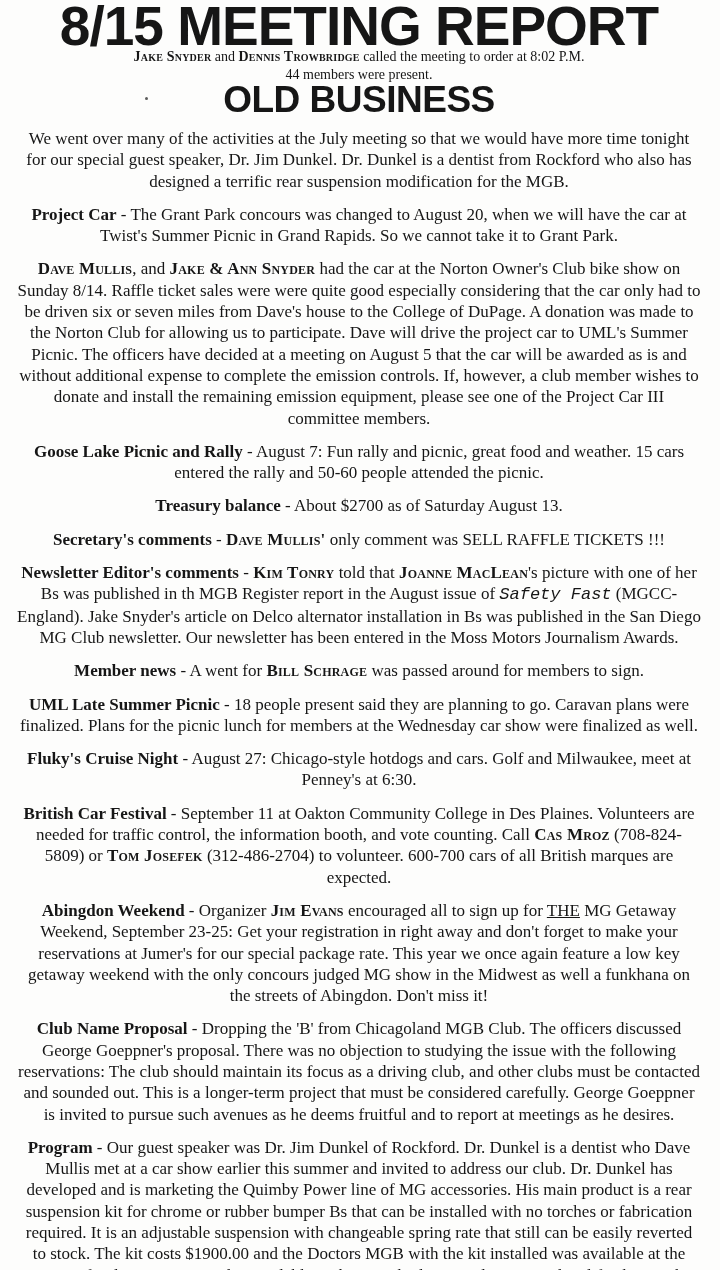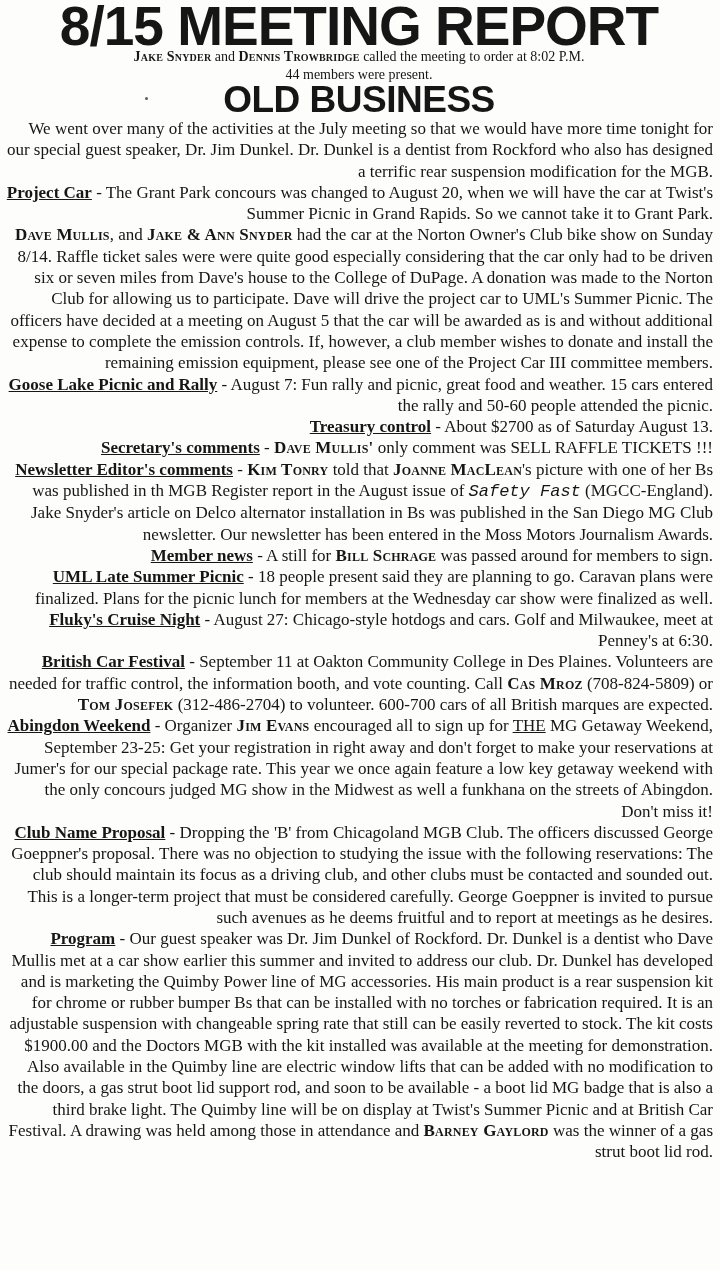--- a/index.html
+++ b/index.html
@@ -32,22 +32,22 @@
   }
   .section-heading {
     font-family: "Liberation Sans", sans-serif;
     font-weight: bold;
     font-size: 37px;
     line-height: 32px;
     letter-spacing: -0.5px;
     text-align: center;
     margin: 1px 0 2px 0;
   }
-  .para { margin: 0; text-align: right; }
-  .b  { font-weight: bold; text-decoration: underline; }
+  .para { margin: 12px; text-align: center; }
+  .b  { font-weight: bold; }
   .sc { font-weight: bold; font-variant: small-caps; letter-spacing: 0.2px; }
   .i  { font-style: italic; font-family: Liberation Mono, monospace; }
   .u  { text-decoration: underline; }
   .artifact-dot {
     position: absolute;
     left: 145px; top: 97px;
     width: 3px; height: 3px;
     background: #333;
     border-radius: 50%;
     opacity: 0.8;
@@ -59,23 +59,23 @@
 <h1 class="title">8/15 MEETING REPORT</h1>
 <p class="meta"><span class="sc">Jake Snyder</span><span> and </span><span class="sc">Dennis Trowbridge</span><span> called the meeting to order at 8:02 P.M.</span></p>
 <p class="meta">44 members were present.</p>
 <span class="artifact-dot"></span>
 <div id="sections">
     <div class="section-heading">OLD BUSINESS</div>
     <p class="para"><span>We went over many of the activities at the July meeting so that we would have more time tonight for our special guest speaker, Dr. Jim Dunkel. Dr. Dunkel is a dentist from Rockford who also has designed a terrific rear suspension modification for the MGB.</span></p>
     <p class="para"><span class="b">Project Car</span><span> -  The Grant Park concours was changed to August 20, when we will have the car at Twist's Summer Picnic in Grand Rapids. So we cannot take it to Grant Park.</span></p>
     <p class="para"><span class="sc">Dave Mullis</span><span>, and </span><span class="sc">Jake &amp; Ann Snyder</span><span> had the car at the Norton Owner's Club bike show on Sunday 8/14. Raffle ticket sales were were quite good especially considering that the car only had to be driven six or seven miles from Dave's house to the College of DuPage. A donation was made to the Norton Club for allowing us to participate. Dave will drive the project car to UML's Summer Picnic. The officers have decided at a meeting on August 5 that the car will be awarded as is and without additional expense to complete the emission controls. If, however, a club member wishes to donate and install the remaining emission equipment, please see one of the Project Car III committee members.</span></p>
     <p class="para"><span class="b">Goose Lake Picnic and Rally</span><span> - August 7: Fun rally and picnic, great food and weather. 15 cars entered the rally and 50-60 people attended the picnic.</span></p>
-    <p class="para"><span class="b">Treasury control</span><span> - About $2700 as of Saturday August 13.</span></p>
+    <p class="para"><span class="b">Treasury balance</span><span> - About $2700 as of Saturday August 13.</span></p>
     <p class="para"><span class="b">Secretary's comments</span><span> - </span><span class="sc">Dave Mullis'</span><span> only comment was SELL RAFFLE TICKETS !!!</span></p>
     <p class="para"><span class="b">Newsletter Editor's comments</span><span> - </span><span class="sc">Kim Tonry</span><span> told that </span><span class="sc">Joanne MacLean</span><span>'s picture with one of her Bs was published in th MGB Register report in the August issue of </span><span class="i">Safety Fast</span><span> (MGCC-England). Jake Snyder's article on Delco alternator installation in Bs was published in the San Diego MG Club newsletter. Our newsletter has been entered in the Moss Motors Journalism Awards.</span></p>
-    <p class="para"><span class="b">Member news</span><span> - A still for </span><span class="sc">Bill Schrage</span><span> was passed around for members to sign.</span></p>
+    <p class="para"><span class="b">Member news</span><span> - A went for </span><span class="sc">Bill Schrage</span><span> was passed around for members to sign.</span></p>
     <p class="para"><span class="b">UML Late Summer Picnic</span><span> - 18 people present said they are planning to go. Caravan plans were finalized. Plans for the picnic lunch for members at the Wednesday car show were finalized as well.</span></p>
     <p class="para"><span class="b">Fluky's Cruise Night</span><span> - August 27: Chicago-style hotdogs and cars. Golf and Milwaukee, meet at Penney's at 6:30.</span></p>
     <p class="para"><span class="b">British Car Festival</span><span> - September 11 at Oakton Community College in Des Plaines. Volunteers are needed for traffic control, the information booth, and vote counting. Call </span><span class="sc">Cas Mroz</span><span> (708-824-5809) or </span><span class="sc">Tom Josefek</span><span> (312-486-2704) to volunteer. 600-700 cars of all British marques are expected.</span></p>
     <p class="para"><span class="b">Abingdon Weekend</span><span> - Organizer </span><span class="sc">Jim Evans</span><span> encouraged all to sign up for </span><span class="u">THE</span><span> MG Getaway Weekend, September 23-25: Get your registration in right away and don't forget to make your reservations at Jumer's for our special package rate. This year we once again feature a low key getaway weekend with the only concours judged MG show in the Midwest as well a funkhana on the streets of Abingdon. Don't miss it!</span></p>
     <p class="para"><span class="b">Club Name Proposal</span><span> - Dropping the 'B' from Chicagoland MGB Club. The officers discussed George Goeppner's proposal. There was no objection to studying the issue with the following reservations: The club should maintain its focus as a driving club, and other clubs must be contacted and sounded out. This is a longer-term project that must be considered carefully. George Goeppner is invited to pursue such avenues as he deems fruitful and to report at meetings as he desires.</span></p>
     <p class="para"><span class="b">Program</span><span> - Our guest speaker was Dr. Jim Dunkel of Rockford. Dr. Dunkel is a dentist who Dave Mullis met at a car show earlier this summer and invited to address our club. Dr. Dunkel has developed and is marketing the Quimby Power line of MG accessories. His main product is a rear suspension kit for chrome or rubber bumper Bs that can be installed with no torches or fabrication required. It is an adjustable suspension with changeable spring rate that still can be easily reverted to stock. The kit costs $1900.00 and the Doctors MGB with the kit installed was available at the meeting for demonstration. Also available in the Quimby line are electric window lifts that can be added with no modification to the doors, a gas strut boot lid support rod, and soon to be available - a boot lid MG badge that is also a third brake light. The Quimby line will be on display at Twist's Summer Picnic and at British Car Festival. A drawing was held among those in attendance and </span><span class="sc">Barney Gaylord</span><span> was the winner of a gas strut boot lid rod.</span></p>
   </div>
 
 </body></html>

